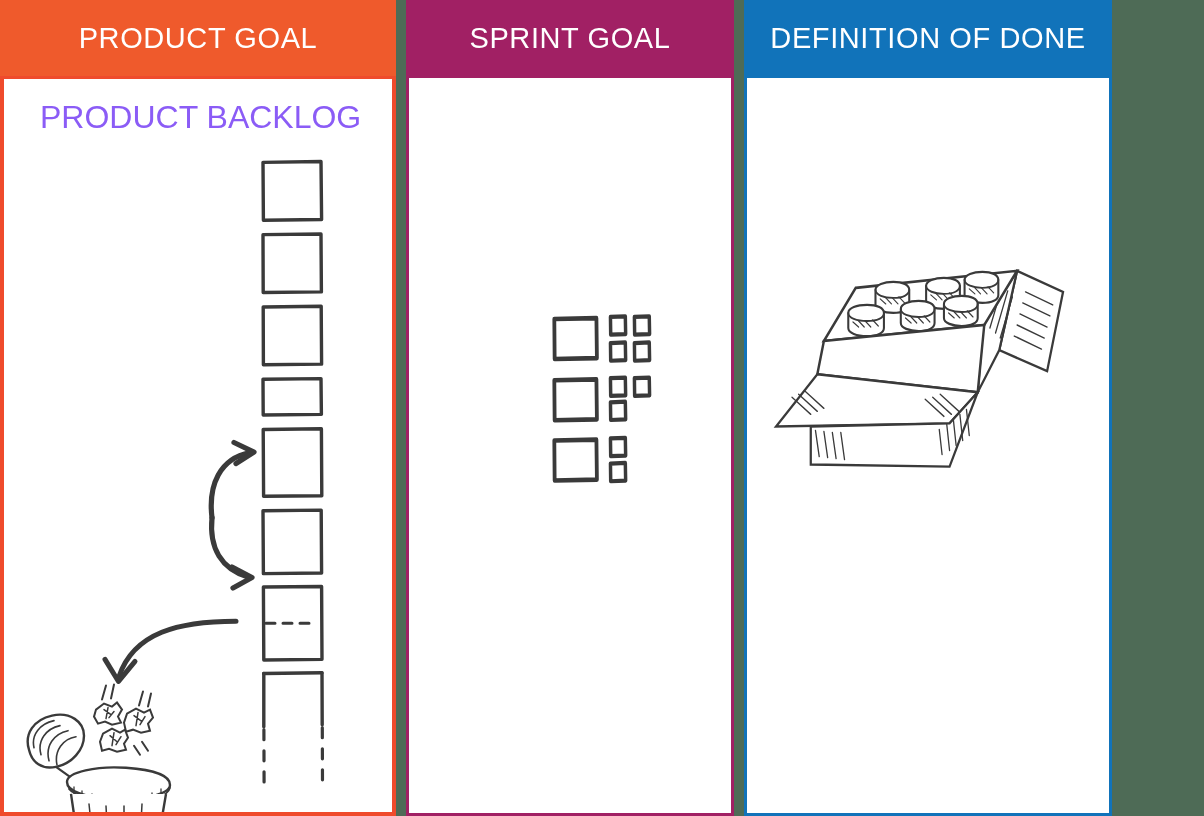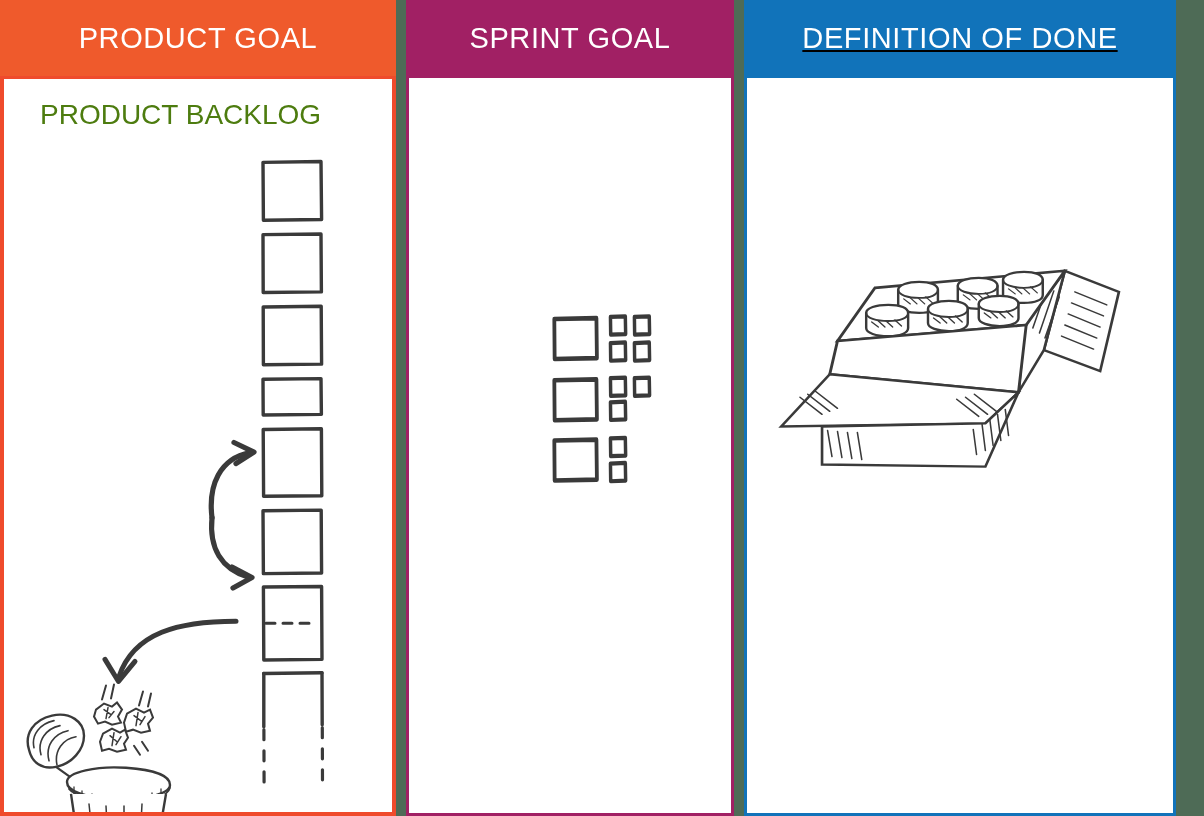--- a/index.html
+++ b/index.html
@@ -26,21 +26,21 @@
 
   .column {
     position: relative;
     display: flex;
     flex-direction: column;
     box-sizing: border-box;
     background: #ffffff;
   }
   .col-product { width: 396px; margin-right: 10px; }
   .col-sprint  { width: 328px; margin-right: 10px; }
-  .col-done    { width: 432px; text-decoration: underline; }
+  .col-done    { width: 368px; }
 
   .col-header {
     height: 76px;
     flex: 0 0 76px;
     display: flex;
     align-items: center;
     justify-content: center;
     box-sizing: border-box;
   }
   .col-header-text {
@@ -58,22 +58,22 @@
     background: #ffffff;
     box-sizing: border-box;
     overflow: hidden;
   }
   .col-product .col-body { border: 4px solid #ef4b2c; border-top: 3px solid #ef4b2c; }
   .col-sprint  .col-body { border: 3px solid #a12064; border-top: 2px solid #a12064; }
   .col-done    .col-body { border: 3px solid #1173ba; border-top: 2px solid #1173ba; }
 
   .art-title {
     position: absolute;
-    font-size: 28px;
-    color: #4d7c0f;
+    font-size: 32px;
+    color: #8b5cf6;
     font-weight: 400;
     white-space: nowrap;
     line-height: 1;
   }
   .art-title-product { left: 36px;  top: 22px; }
   .art-title-sprint  { left: 58px;  top: 152px; }
   .art-title-done    { left: 105px; top: 152px; }
 
   .svg-layer {
     position: absolute;

